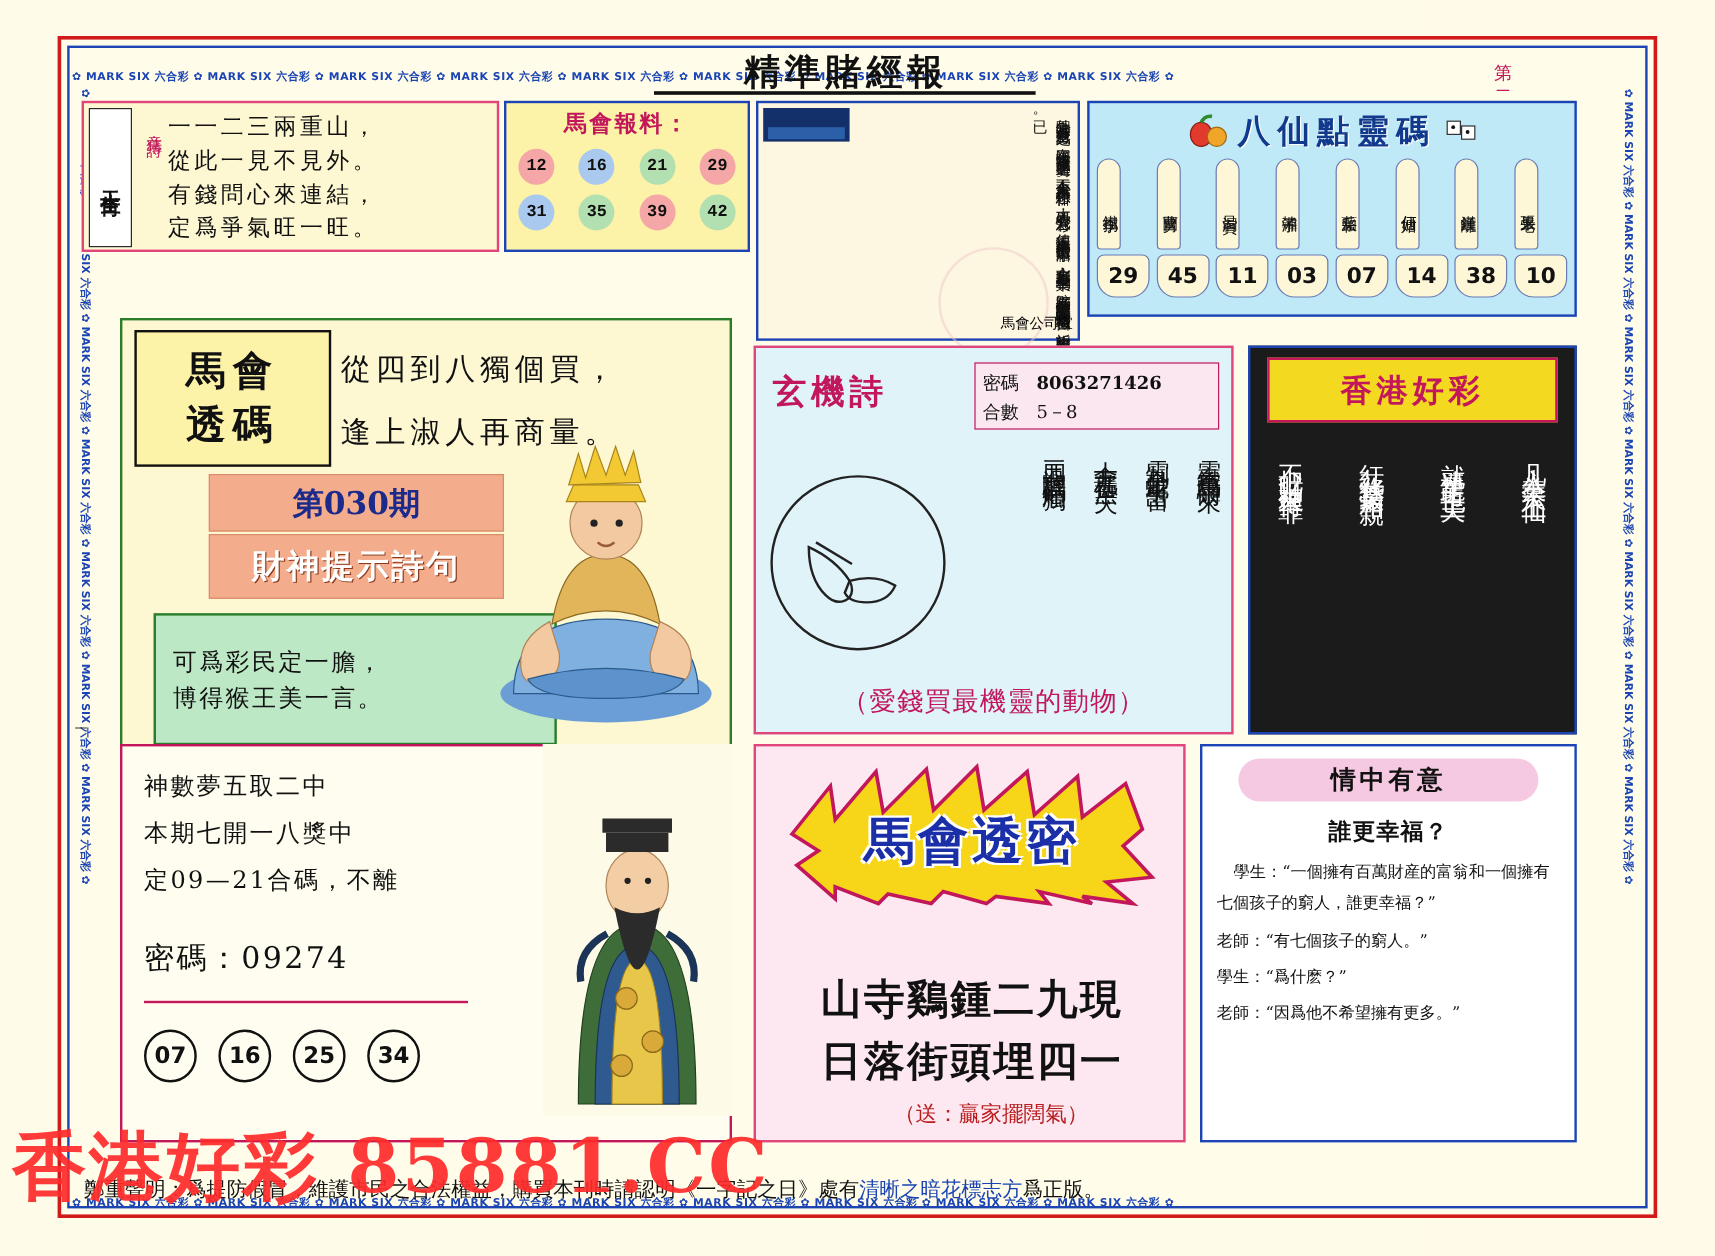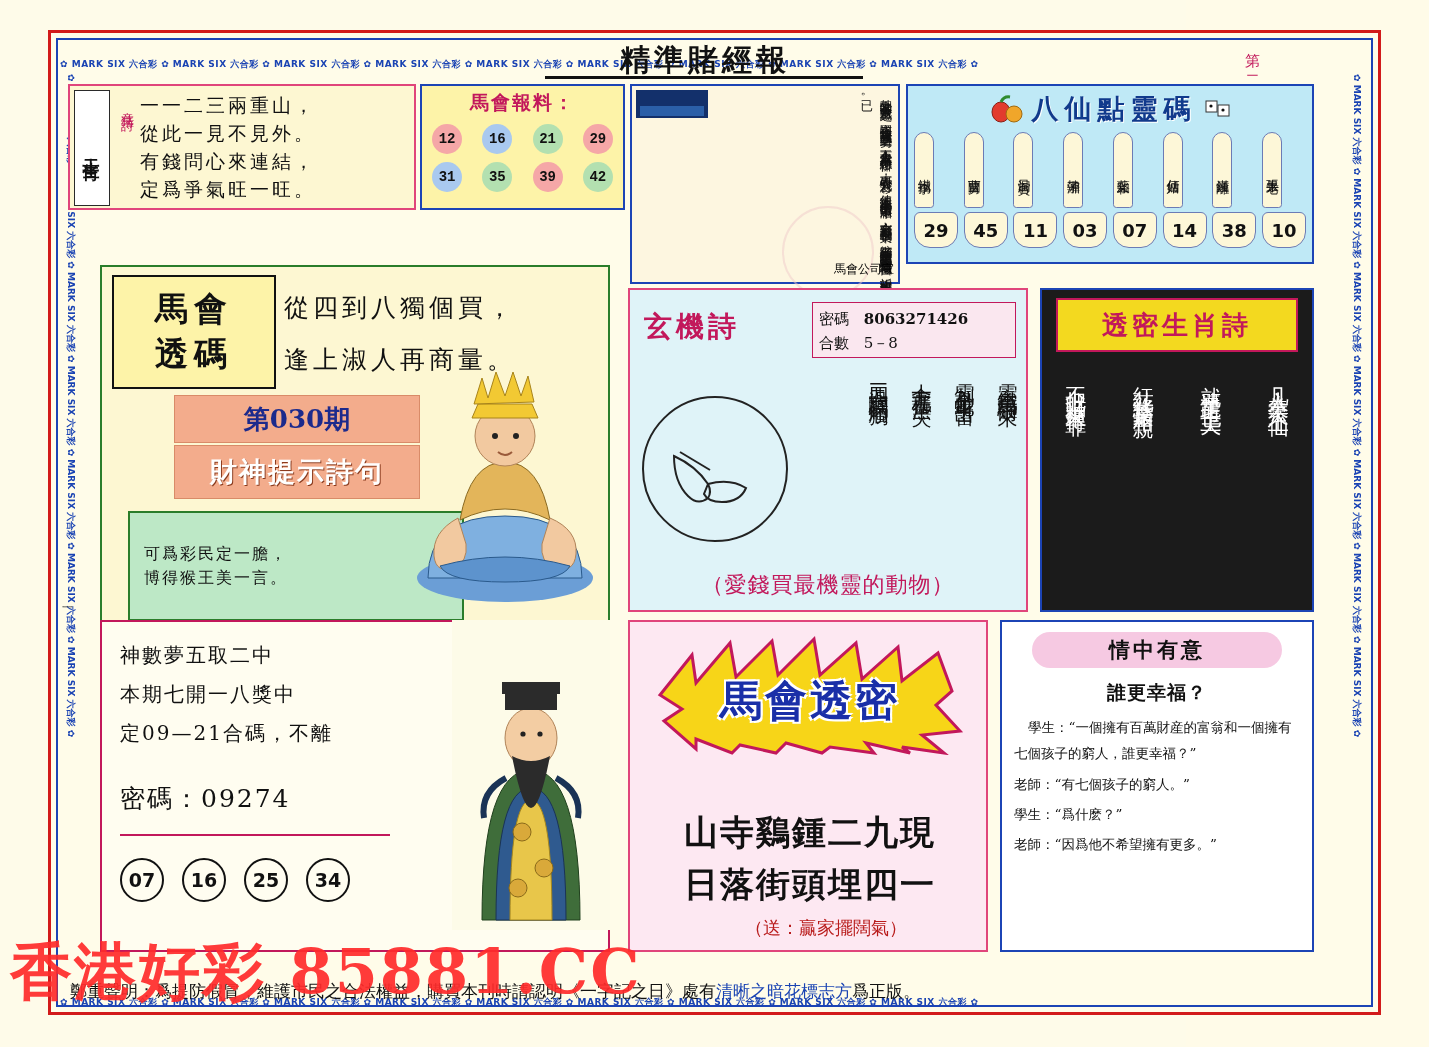--- a/index.html
+++ b/index.html
@@ -53,21 +53,21 @@
   .bxcell .nb{margin-top:4px;height:34px;border:1px solid #6b7bb5;border-radius:6px 6px 16px 16px;background:#fdf7d8;display:flex;align-items:center;justify-content:center;font-size:18px;font-weight:bold;color:#111;}
 
   
   #toma{left:100px;top:222px;width:510px;height:390px;border:2px solid #2a7d2a;background:#fdf7d2;margin-top:43px;}
   #toma .t-wrap{position:absolute;left:10px;top:8px;width:160px;height:110px;border:2px solid #111;background:#fdf3a8;display:flex;flex-direction:column;align-items:center;justify-content:center;}
   #toma .t-wrap div{font-family:"DejaVu Serif","Liberation Serif",serif;font-size:33px;font-weight:bold;letter-spacing:6px;color:#111;}
   #toma .poem{position:absolute;left:182px;top:14px;width:318px;height:104px;display:flex;flex-direction:column;justify-content:space-around;font-family:"DejaVu Serif","Liberation Serif",serif;font-size:25px;letter-spacing:4px;color:#111;}
   #toma .issue{position:absolute;left:72px;top:128px;width:244px;height:46px;background:#f3ac8c;border:1px solid #d98b68;display:flex;align-items:center;justify-content:center;font-family:"DejaVu Serif","Liberation Serif",serif;font-size:26px;font-weight:bold;color:#1c2a8c;}
   #toma .sub{position:absolute;left:72px;top:178px;width:244px;height:52px;background:#f3ac8c;border:1px solid #d98b68;display:flex;align-items:center;justify-content:center;font-family:"DejaVu Serif","Liberation Serif",serif;font-size:27px;font-weight:bold;color:#fff;text-shadow:1px 1px 0 #8a3b1e;letter-spacing:2px;}
   #toma .green{position:absolute;left:26px;top:244px;width:336px;height:110px;background:#bde8c6;border:2px solid #2a7d2a;display:flex;flex-direction:column;justify-content:center;padding-left:14px;box-sizing:border-box;}
-  #toma .green div{font-family:"DejaVu Serif","Liberation Serif",serif;font-size:16px;letter-spacing:2px;color:#111;line-height:1.5;}
+  #toma .green div{font-family:"DejaVu Serif","Liberation Serif",serif;font-size:20px;letter-spacing:2px;color:#111;line-height:1.5;}
 
   
   .god1{position:absolute;left:400px;top:340px;width:210px;height:265px;}
 
   
   #xuanji{left:628px;top:288px;width:400px;height:324px;border:2px solid #e0457b;background:#dff3f8;}
   #xuanji .t{position:absolute;left:14px;top:18px;font-family:"DejaVu Serif","Liberation Serif",serif;font-size:28px;font-weight:bold;color:#c2185b;letter-spacing:4px;}
   #xuanji .codebox{position:absolute;left:182px;top:12px;width:204px;height:56px;border:1px solid #c2185b;background:#fae7ef;font-family:"DejaVu Serif","Liberation Serif",serif;font-size:15px;color:#111;padding:4px 6px;box-sizing:border-box;line-height:1.6;}
   #xuanji .poem{position:absolute;left:136px;top:78px;width:256px;height:190px;display:flex;flex-direction:row-reverse;justify-content:flex-start;gap:16px;}
   #xuanji .poem span{writing-mode:vertical-rl;text-orientation:upright;font-family:"DejaVu Serif","Liberation Serif",serif;font-size:20px;letter-spacing:4px;color:#111;}
@@ -279,21 +279,21 @@
       <circle cx="75" cy="75" r="72" fill="none" stroke="#222" stroke-width="2"></circle>
       <path d="M34 62 q22 10 34 28 q4 8 0 14 q-10 8 -20 -2 q-14 -14 -14 -40z" fill="none" stroke="#222" stroke-width="2"></path>
       <path d="M68 90 q22 -6 38 4 q-6 14 -24 14 q-14 0 -18 -8z" fill="none" stroke="#222" stroke-width="2"></path>
       <path d="M40 58 l30 18" stroke="#222" stroke-width="2"></path>
     </svg>
     <div class="hint">（愛錢買最機靈的動物）</div>
   </div>
 
   <div class="box" id="tmsx">
     <div class="hd">
-        <span>透密生肖詩</span>
+        <span>香港好彩</span>
       </div>
     <div class="poem">
       <span>凡人羨慕天上仙</span>
       <span>就連龍王也上天</span>
       <span>紅花綠葉最相親</span>
       <span>不把財神來得罪</span>
     </div>
   </div>
 
   <div class="box" id="dream">

